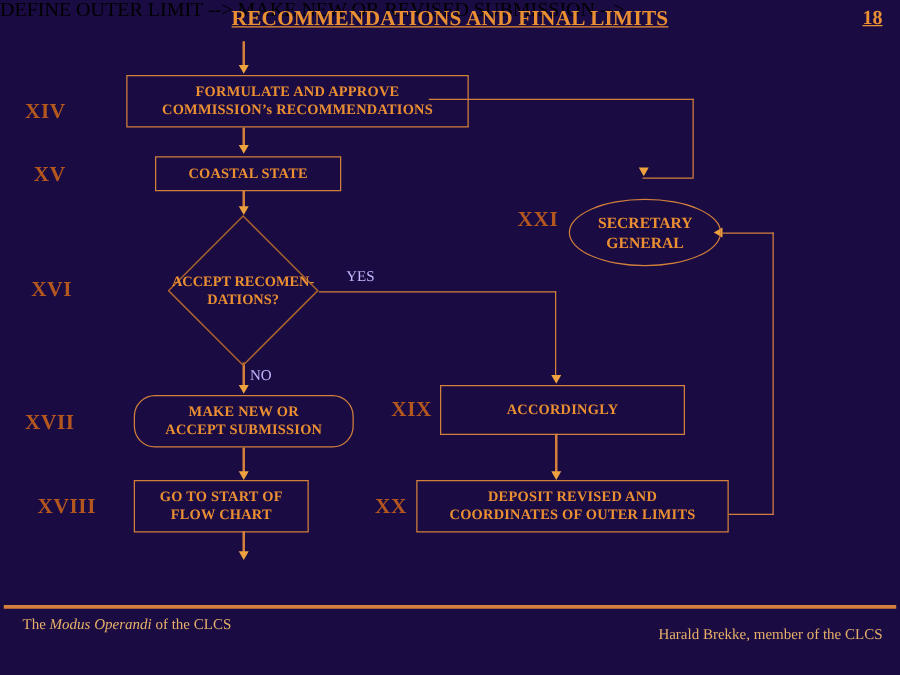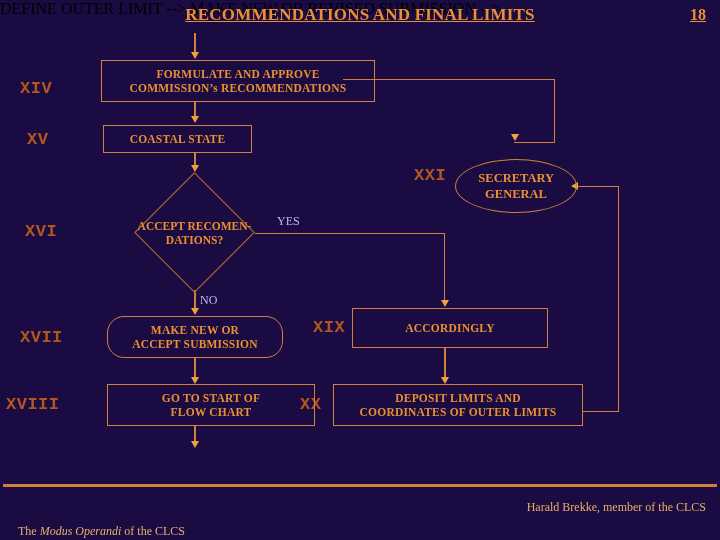--- a/index.html
+++ b/index.html
@@ -39,21 +39,20 @@
     text-decoration: underline;
   }
   
   .numeral {
     position: absolute;
     color: #b4571f;
     font-size: 17px;
     font-weight: bold;
     letter-spacing: 0.5px;
     white-space: nowrap;
-    font-family: Liberation Mono, monospace;
   }
   
   .node-box {
     position: absolute;
     border: 1px solid #d2803c;
     color: #eb8f33;
     font-size: 11.5px;
     font-weight: bold;
     line-height: 14px;
     letter-spacing: 0.2px;
@@ -144,21 +143,21 @@
     position: absolute;
     left: 3px;
     top: 484px;
     width: 714px;
     height: 3px;
     background: #d2803c;
   }
   .footer-left {
     position: absolute;
     left: 18px;
-    top: 524px;
+    top: 492px;
     font-size: 12px;
     color: #e8b06a;
     white-space: nowrap;
   }
   .footer-left i { font-style: italic; }
   .footer-right {
     position: absolute;
     right: 14px;
     top: 500px;
     font-size: 12px;
@@ -220,37 +219,37 @@
   <div class="conn-thin-h" style="left:583px; top:411px; width:36px;"></div>
   <div class="conn-thin-v" style="left:618px; top:186px; height:226px;"></div>
   <div class="conn-thin-h" style="left:578px; top:186px; width:41px;"></div>
   <div class="arrow-left" style="left:571px; top:182px;"></div>
 
   
   <div class="numeral" style="left:20px;  top:79px;">XIV</div>
   <div class="numeral" style="left:27px;  top:130px;">XV</div>
   <div class="numeral" style="left:25px;  top:222px;">XVI</div>
   <div class="numeral" style="left:20px;  top:328px;">XVII</div>
-  <div class="numeral" style="left:6px; top:395px;">XVIII</div>
+  <div class="numeral" style="left:30px; top:395px;">XVIII</div>
   <div class="numeral" style="left:313px; top:318px;">XIX</div>
   <div class="numeral" style="left:300px; top:395px;">XX</div>
   <div class="numeral" style="left:414px; top:166px;">XXI</div>
 
   
 
   
   <div class="node-box" style="left:69px; top:60px; width:274px; height:42px;margin-left:32px;">
     <div>
       <span>FORMULATE AND APPROVE</span>
       <span>COMMISSION’s RECOMMENDATIONS</span>
     </div>
   </div>
 
   
-  <div class="node-box" style="left:103px; top:125px; width:149px; height:28px;">
+  <div class="node-box" style="left:124px; top:125px; width:149px; height:28px;">
     <div>
       <span>COASTAL STATE</span>
     </div>
   </div>
 
   
   <div class="node-diamond" style="left:134px; top:172px; width:121px; height:121px;">
     <svg class="dia-shape" viewBox="0 0 121 121">
       <polygon points="60.5,0.8 120.2,60.5 60.5,120.2 0.8,60.5" fill="none" stroke="#a8622c" stroke-width="1.2"></polygon>
     </svg>
@@ -273,38 +272,38 @@
 
   
   <div class="node-box" style="left:107px; top:316px; width:176px; height:42px;border-radius:17px;">
     <div>
       <span>MAKE NEW OR</span>
       <span>ACCEPT SUBMISSION</span>
     </div>
   </div>
 
   
-  <div class="node-box" style="left:107px; top:384px; width:208px; height:42px;">
+  <div class="node-box" style="left:107px; top:384px; width:140px; height:42px;">
     <div>
       <span>GO TO START OF</span>
       <span>FLOW CHART</span>
     </div>
   </div>
 
   
   <div class="node-box" style="left:352px; top:308px; width:196px; height:40px;">
     <div>
       <span>ACCORDINGLY</span>
     </div>
   </div>
 
   
   <div class="node-box" style="left:333px; top:384px; width:250px; height:42px;">
     <div>
-      <span>DEPOSIT LIMITS AND</span>
+      <span>DEPOSIT REVISED AND</span>
       <span>COORDINATES OF OUTER LIMITS</span>
     </div>
   </div>
 
   
   <div class="edge-label" style="left:277px; top:214px;">YES</div>
   <div class="edge-label" style="left:200px; top:293px;">NO</div>
 
   
   <div class="footer-rule"></div>

